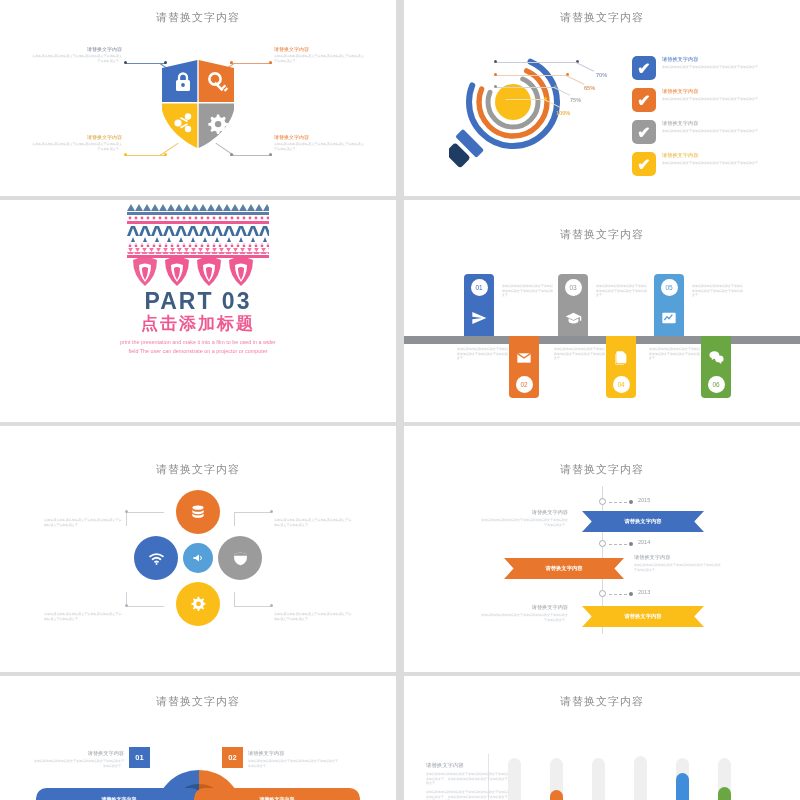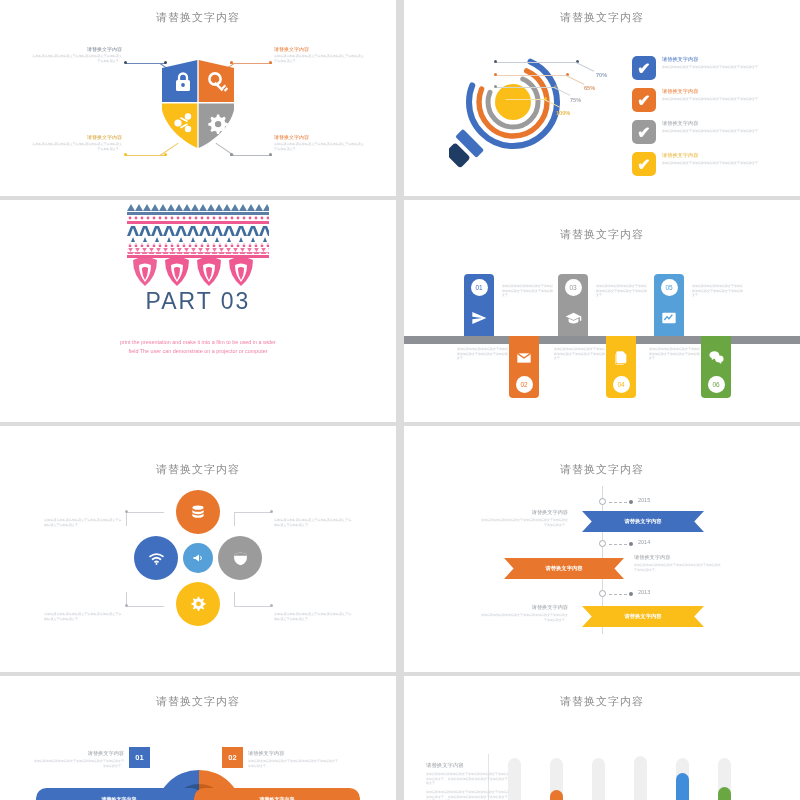--- a/index.html
+++ b/index.html
@@ -47,21 +47,21 @@
   .s2 .item { position:absolute; display:flex; gap:6px; width:155px; }
   .s2 .cbx { width:24px; height:24px; border-radius:5px; flex:0 0 24px;
              display:flex; align-items:center; justify-content:center; color:#fff; font-size:16px; font-weight:bold; }
   .s2 .itxt .t { font-size:5.2px; margin-bottom:2px; }
   .s2 .itxt .d { font-size:3px; color:#c2c6cc; line-height:1.5; }
 
   
   .s3 { background:#fff; }
   .pattern { position:absolute; left:50%; transform:translateX(-50%); top:4px; width:142px; height:84px; }
   .part-no { position:absolute; left:0; right:0; top:88px; text-align:center;
-             color:#3f5d82; font-size:23px; letter-spacing:2px; font-weight:400; }
+             color:#3f5d82; font-size:23px; letter-spacing:2px; font-weight:700; }
   .part-cn { position:absolute; left:0; right:0; top:112px; text-align:center;
              color:#ee5a91; font-size:17px; font-weight:bold; letter-spacing:2px; }
   .part-en { position:absolute; left:0; right:0; top:138px; text-align:center;
              color:#f07fa7; font-size:5.4px; line-height:1.7; }
 
   
   .s4 .bar { position:absolute; left:0; right:0; top:136px; height:8px; background:#8d9195; }
   .s4 .blurb { position:absolute; width:52px; font-size:3px; color:#c2c6cc; line-height:1.5; }
 
   
@@ -282,20 +282,21 @@
           <path d="M70 56 q0 16 12 26 q12-10 12-26 q-12-6-24 0 z"></path>
           <path d="M76 61 q0 10 6 17 q6-7 6-17 q-6-3-12 0 z" fill="#fff"></path>
           <path d="M79 64 q0 7 3 12 q3-5 3-12 q-3-2-6 0 z" fill="#ee5a91"></path>
           <path d="M102 56 q0 16 12 26 q12-10 12-26 q-12-6-24 0 z"></path>
           <path d="M108 61 q0 10 6 17 q6-7 6-17 q-6-3-12 0 z" fill="#fff"></path>
           <path d="M111 64 q0 7 3 12 q3-5 3-12 q-3-2-6 0 z" fill="#ee5a91"></path>
         </g>
       </svg>
     </div>
     <div class="part-no">PART 03</div>
+    <div class="part-cn">点击添加标题</div>
     <div class="part-en">
       <div>print the presentation and make it into a film to be used in a wider</div>
       <div>field The user can demonstrate on a projector or computer</div>
     </div>
   </div>
 
   <div class="slide s4">
     <div class="stitle" style="top:27px">请替换文字内容</div>
     <div class="bar"></div>
 

